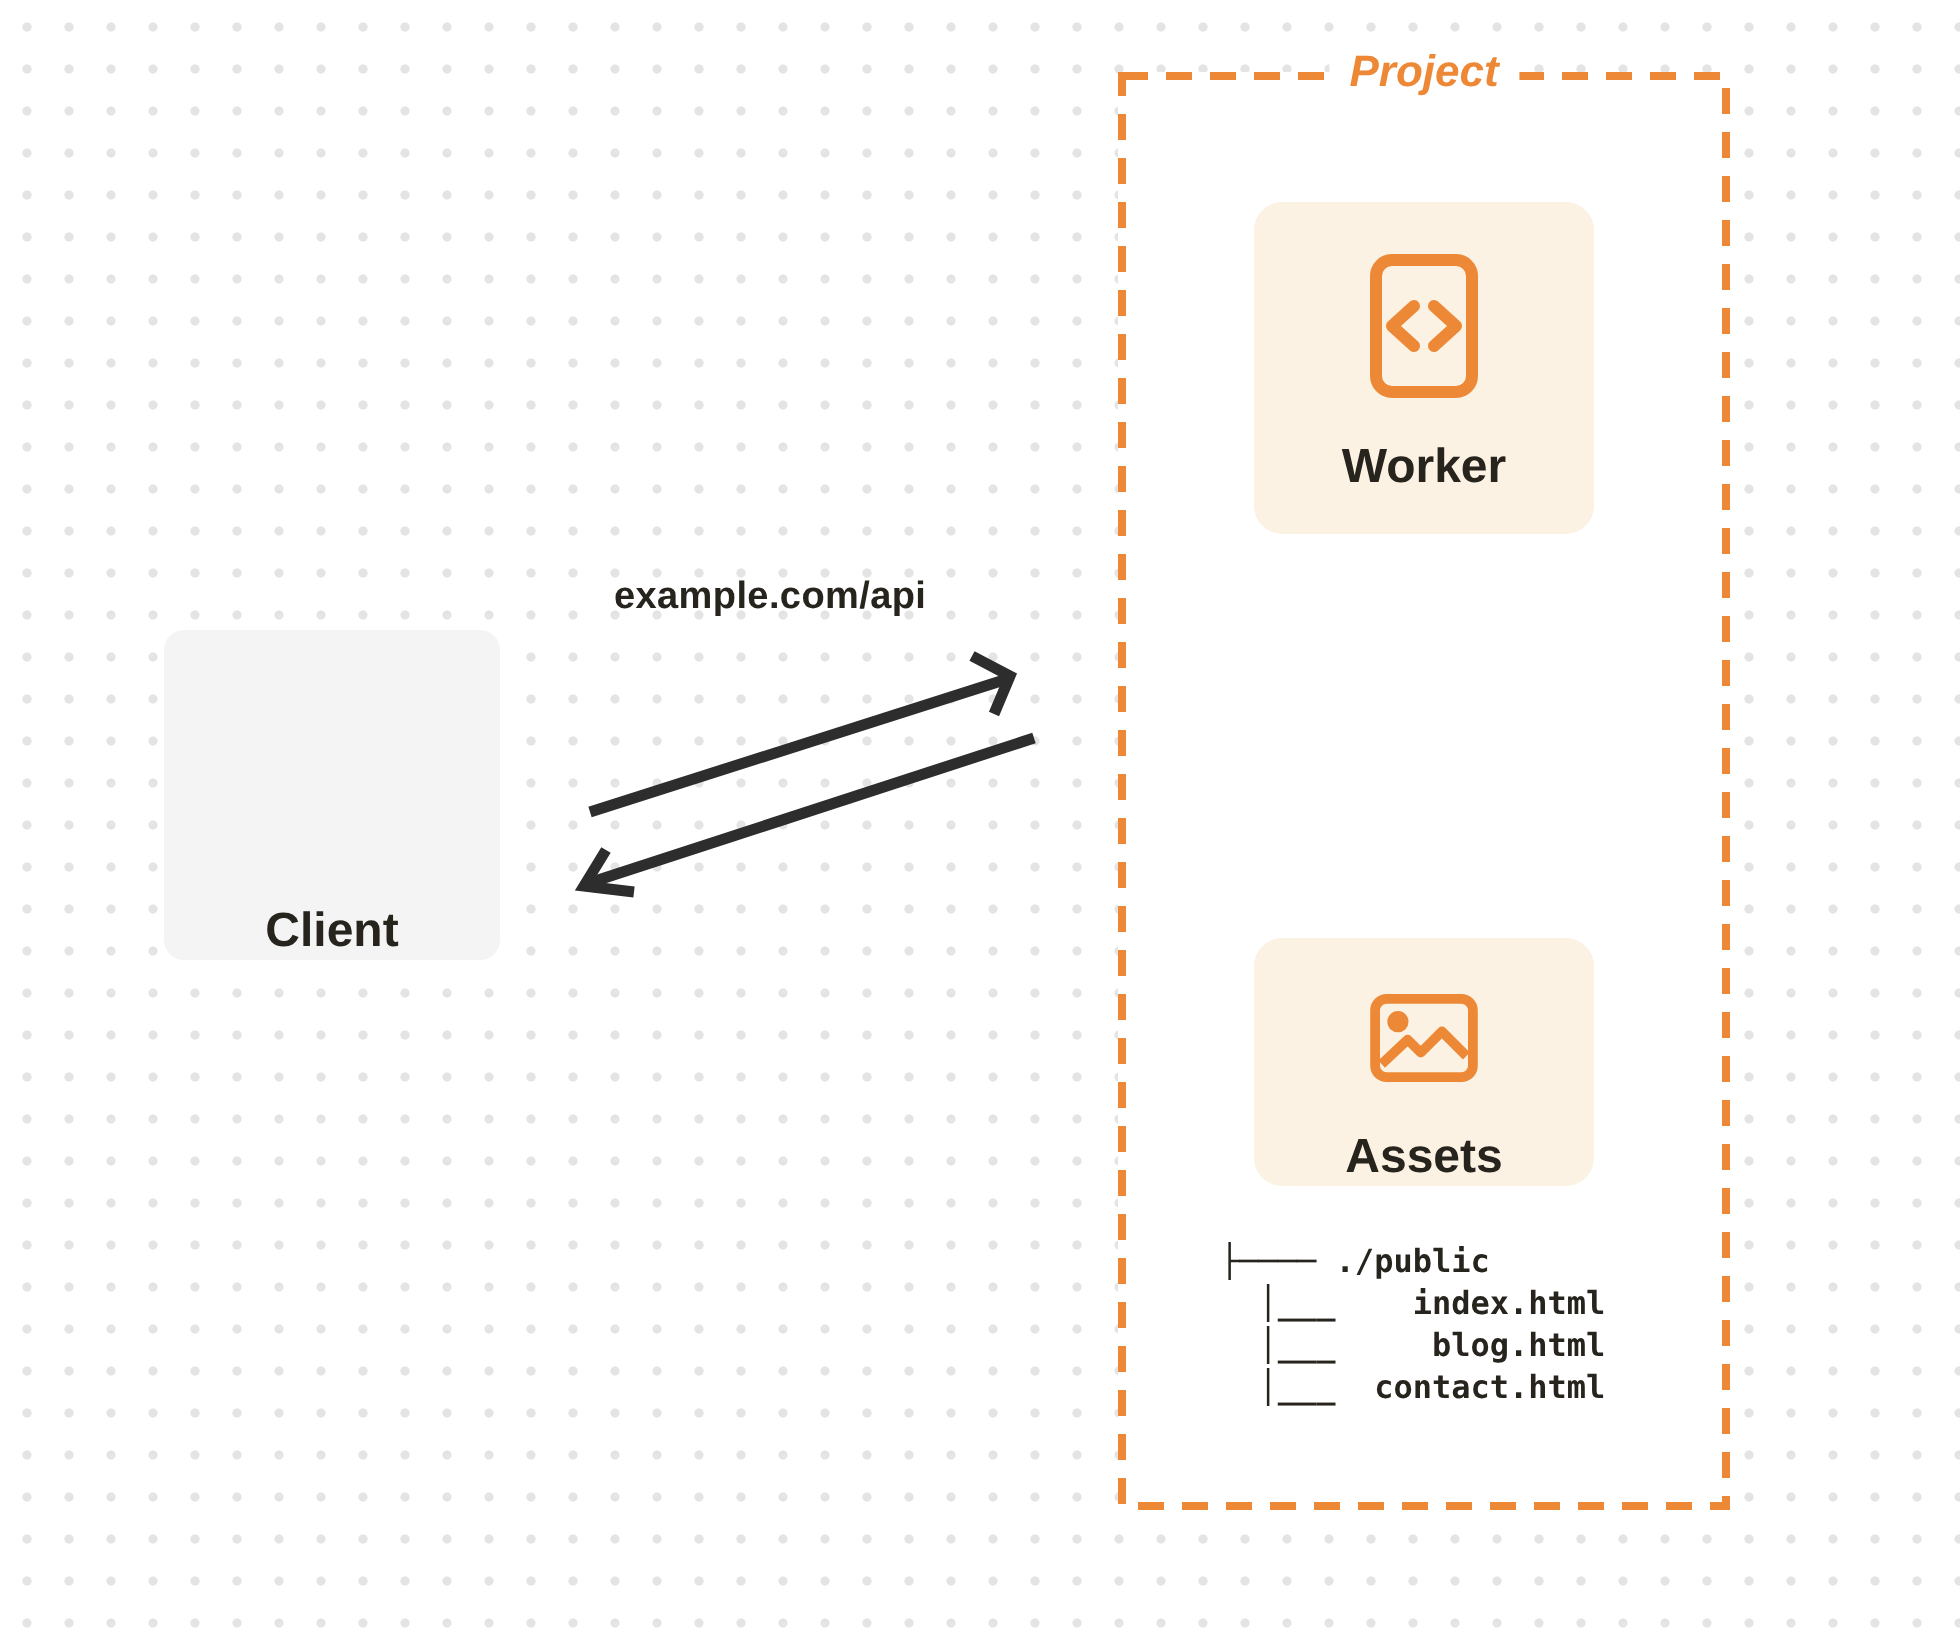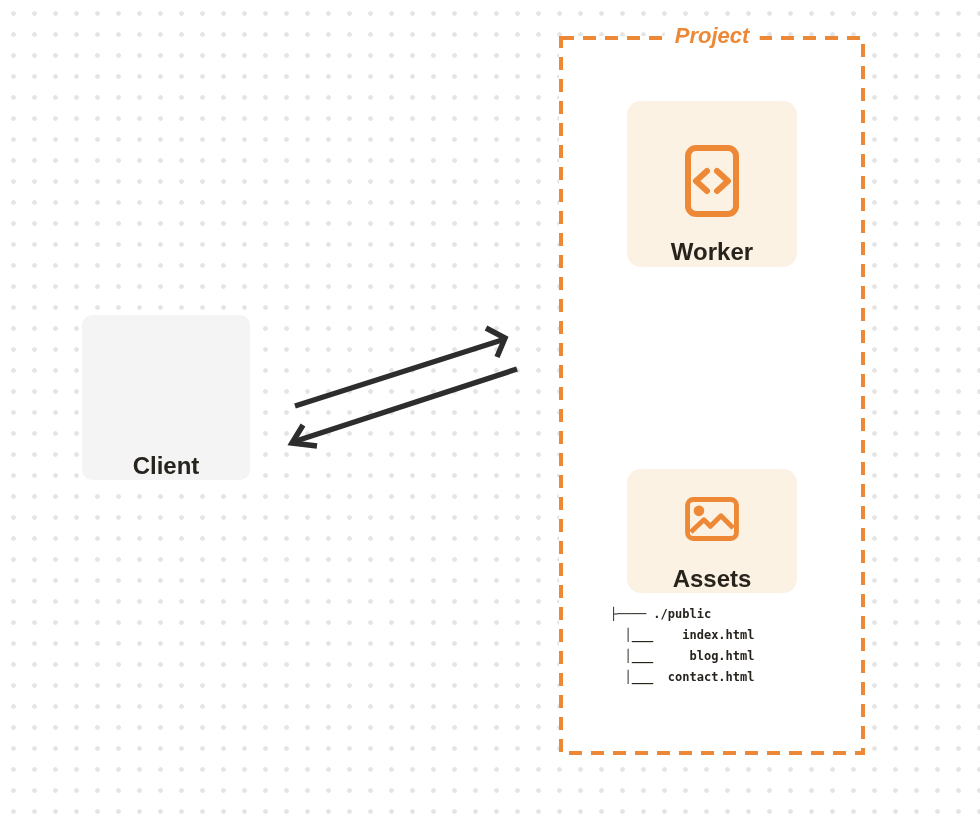--- a/index.html
+++ b/index.html
@@ -48,47 +48,48 @@
     position:absolute;top:-14px;left:50%;transform:translateX(-50%);
     background:var(--surface);padding:0 10px;line-height:28px;
     font-size:22px;font-weight:bold;color:var(--accent);white-space:nowrap;font-style:italic;
   }
 
   .card{
     position:absolute;left:50%;transform:translateX(-50%);
     width:170px;background:var(--card-cream);border-radius:14px;
     display:flex;flex-direction:column;align-items:center;
   }
-  .card.worker{top:65px;height:166px;padding-top:44px}
+  .card.worker{top:65px;height:166px;padding-top:26px}
   .card.assets{top:433px;height:124px;padding-top:28px}
   .card .icon{display:block}
   .card .icon .stroke{stroke:var(--accent);fill:none}
   .card .icon .fill{fill:var(--accent)}
   .card.worker .node-label{margin-top:21px}
   .card.assets .node-label{margin-top:24px}
 
   .file-tree{
-    position:absolute;left:51px;top:568px;
+    position:absolute;left:51px;top:584px;
     font-family:"DejaVu Sans Mono",monospace;
-    font-size:12px;line-height:21px;font-weight:600;
+    font-size:16px;line-height:21px;font-weight:600;
     color:var(--text-dark);white-space:pre;
   }
 </style>
 </head>
 <body>
 
 <div class="canvas">
 
   <svg class="arrows" width="980" height="818" viewBox="0 0 980 818" aria-hidden="true">
     <path d="M295 406 L502 340"></path>
     <path d="M486 328 L505 338 L497 357"></path>
     <path d="M517 369 L296 441"></path>
     <path d="M303 425 L292 443 L317 446"></path>
   </svg>
 
+  <div class="url-label">example.com/api</div>
 
   <div class="client-box">
     <span class="node-label">Client</span>
   </div>
 
   <div class="project-box">
 
     <svg class="project-border" width="306" height="719" viewBox="0 0 306 719" aria-hidden="true">
       <rect x="2" y="2" width="302" height="715" fill="none" stroke-width="4" stroke-dasharray="13 9"></rect>
     </svg>

